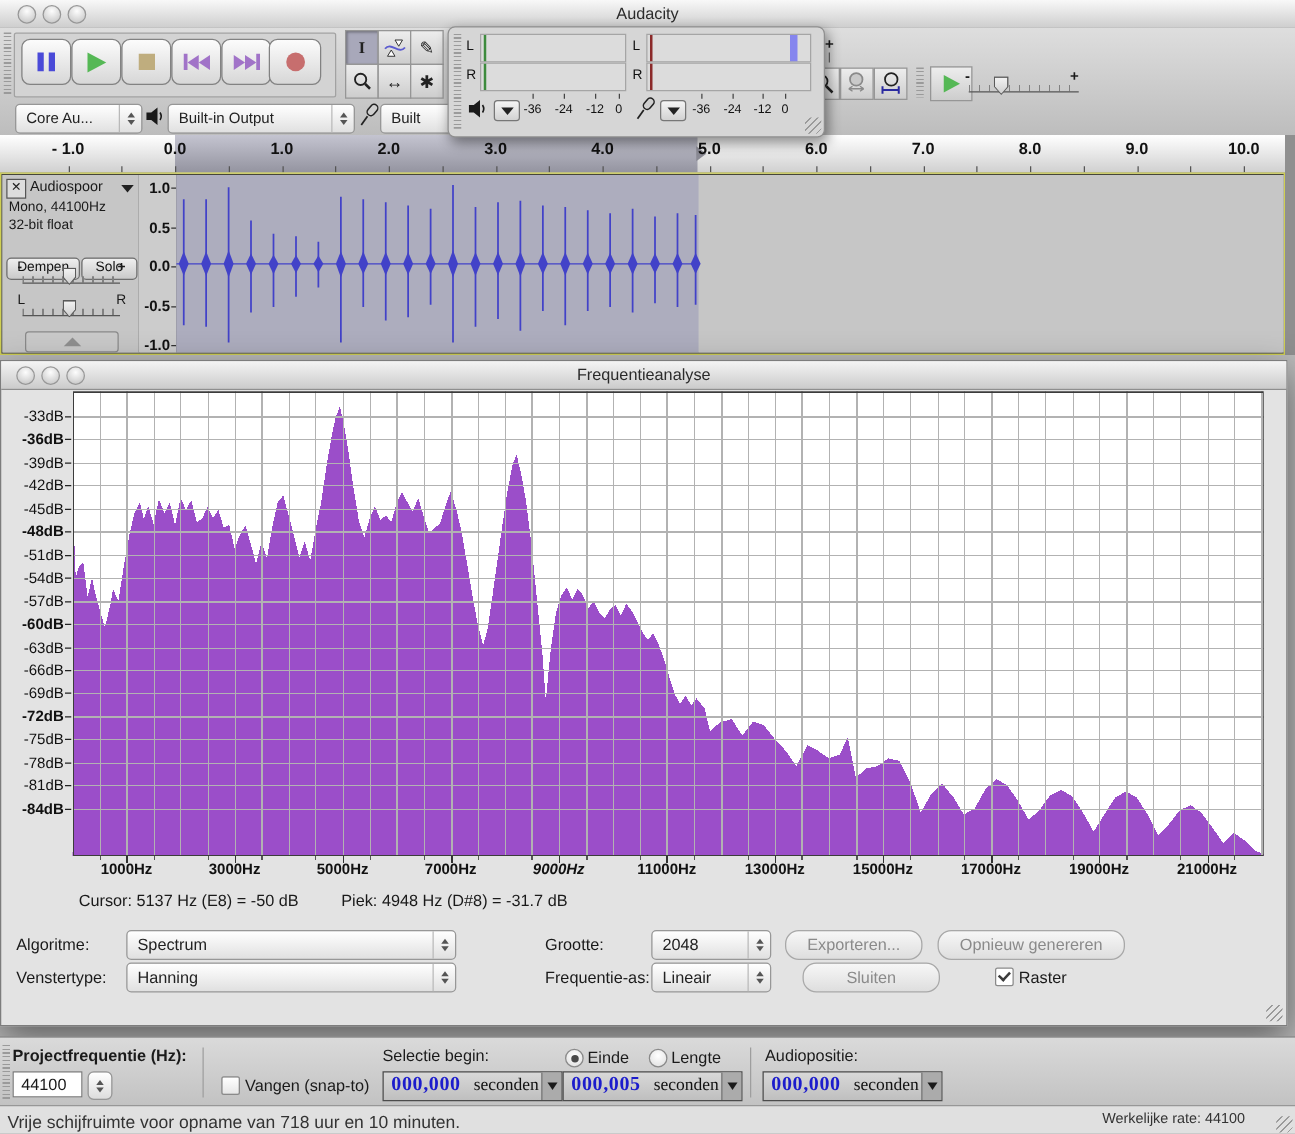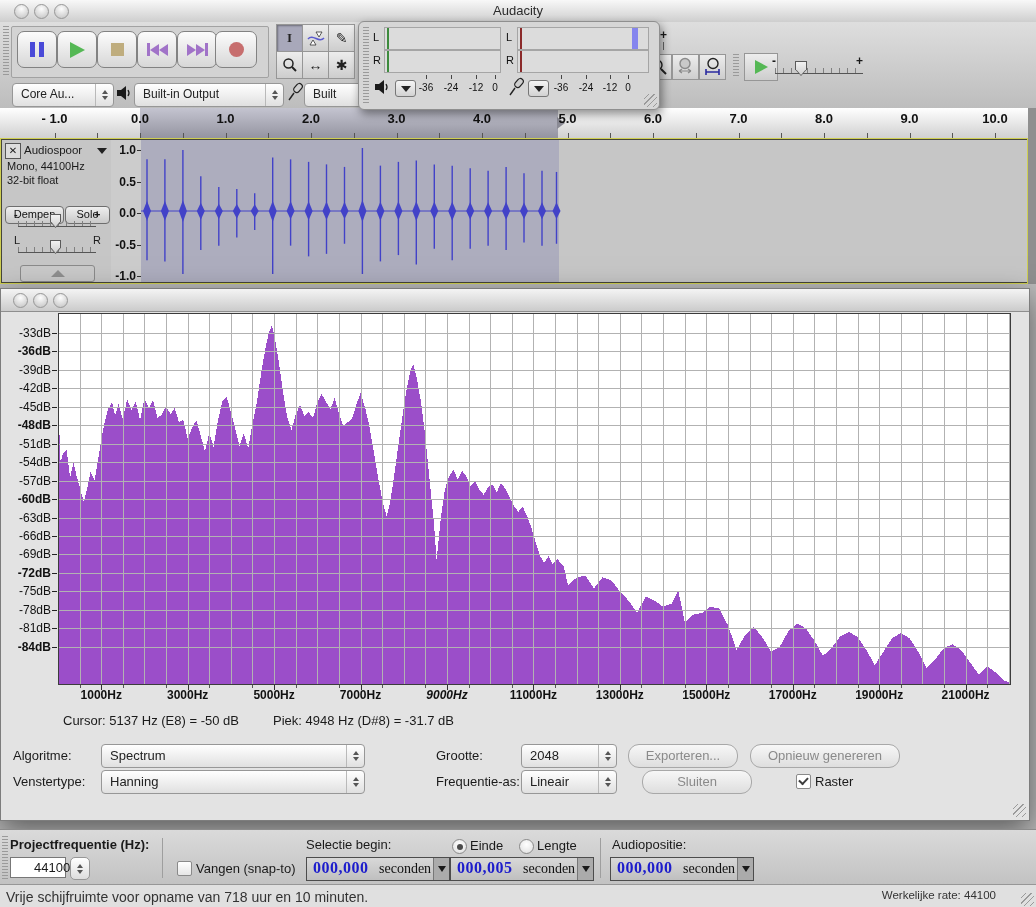--- a/index.html
+++ b/index.html
@@ -440,20 +440,21 @@
         <div class="mscale-tick" style="left: 269px;"></div>
       </div>
     <div class="grip" style="right:2px;bottom:2px;"></div>
   </div>
 
   <div id="freqwin">
     <div class="titlebar" style="top:0;background:linear-gradient(#f4f4f4,#cbcbcb);">
       <div class="tlight" style="left:12px;"></div>
       <div class="tlight" style="left:32px;"></div>
       <div class="tlight" style="left:52px;"></div>
+      <div class="win-title">Frequentieanalyse</div>
     </div>
 
     <div id="ylabels">
         <span class="db-lbl" style="left: 2px; top: 37px;">-33dB</span>
         <span class="db-lbl bold" style="left: 2px; top: 55.453px;">-36dB</span>
         <span class="db-lbl" style="left: 2px; top: 73.906px;">-39dB</span>
         <span class="db-lbl" style="left: 2px; top: 92.359px;">-42dB</span>
         <span class="db-lbl" style="left: 2px; top: 110.812px;">-45dB</span>
         <span class="db-lbl bold" style="left: 2px; top: 129.265px;">-48dB</span>
         <span class="db-lbl" style="left: 2px; top: 147.718px;">-51dB</span>
@@ -645,21 +646,21 @@
       <div class="db-tick" style="top: 302.342px;"></div>
       <div class="db-tick" style="top: 320.795px;"></div>
       <div class="db-tick" style="top: 339.248px;"></div>
       <div class="db-tick" style="top: 357.701px;"></div>
     </div>
 
   <div id="seltool">
     <div class="grabber" style="left:2px;top:6px;height:44px;"></div>
     <span class="lbl" style="left:10px;top:7px;font-weight:bold;">Projectfrequentie (Hz):</span>
     <div class="abs" style="left:10px;top:27px;width:54px;height:19px;border:1px solid #777;background:#fff;">
-      <span class="lbl" style="left:23px;top:2px;">44100</span>
+      <span class="lbl" style="left:6px;top:2px;">44100</span>
     </div>
     <div class="abs" style="left:70px;top:27px;width:18px;height:21px;border:1px solid #979797;border-radius:5px;background:linear-gradient(#fff,#ddd);display:flex;flex-direction:column;align-items:center;justify-content:center;">
       <span class="tri-up"></span>
         <span class="tri-dn"></span>
     </div>
     <div class="divider" style="left:162px;top:8px;height:40px;"></div>
     <div class="checkbox" style="left:177px;top:31px;background:linear-gradient(#fff,#e6e6e6);"></div>
     <span class="lbl" style="left:196px;top:31px;">Vangen (snap-to)</span>
 
     <span class="lbl" style="left:306px;top:7px;">Selectie begin:</span>

